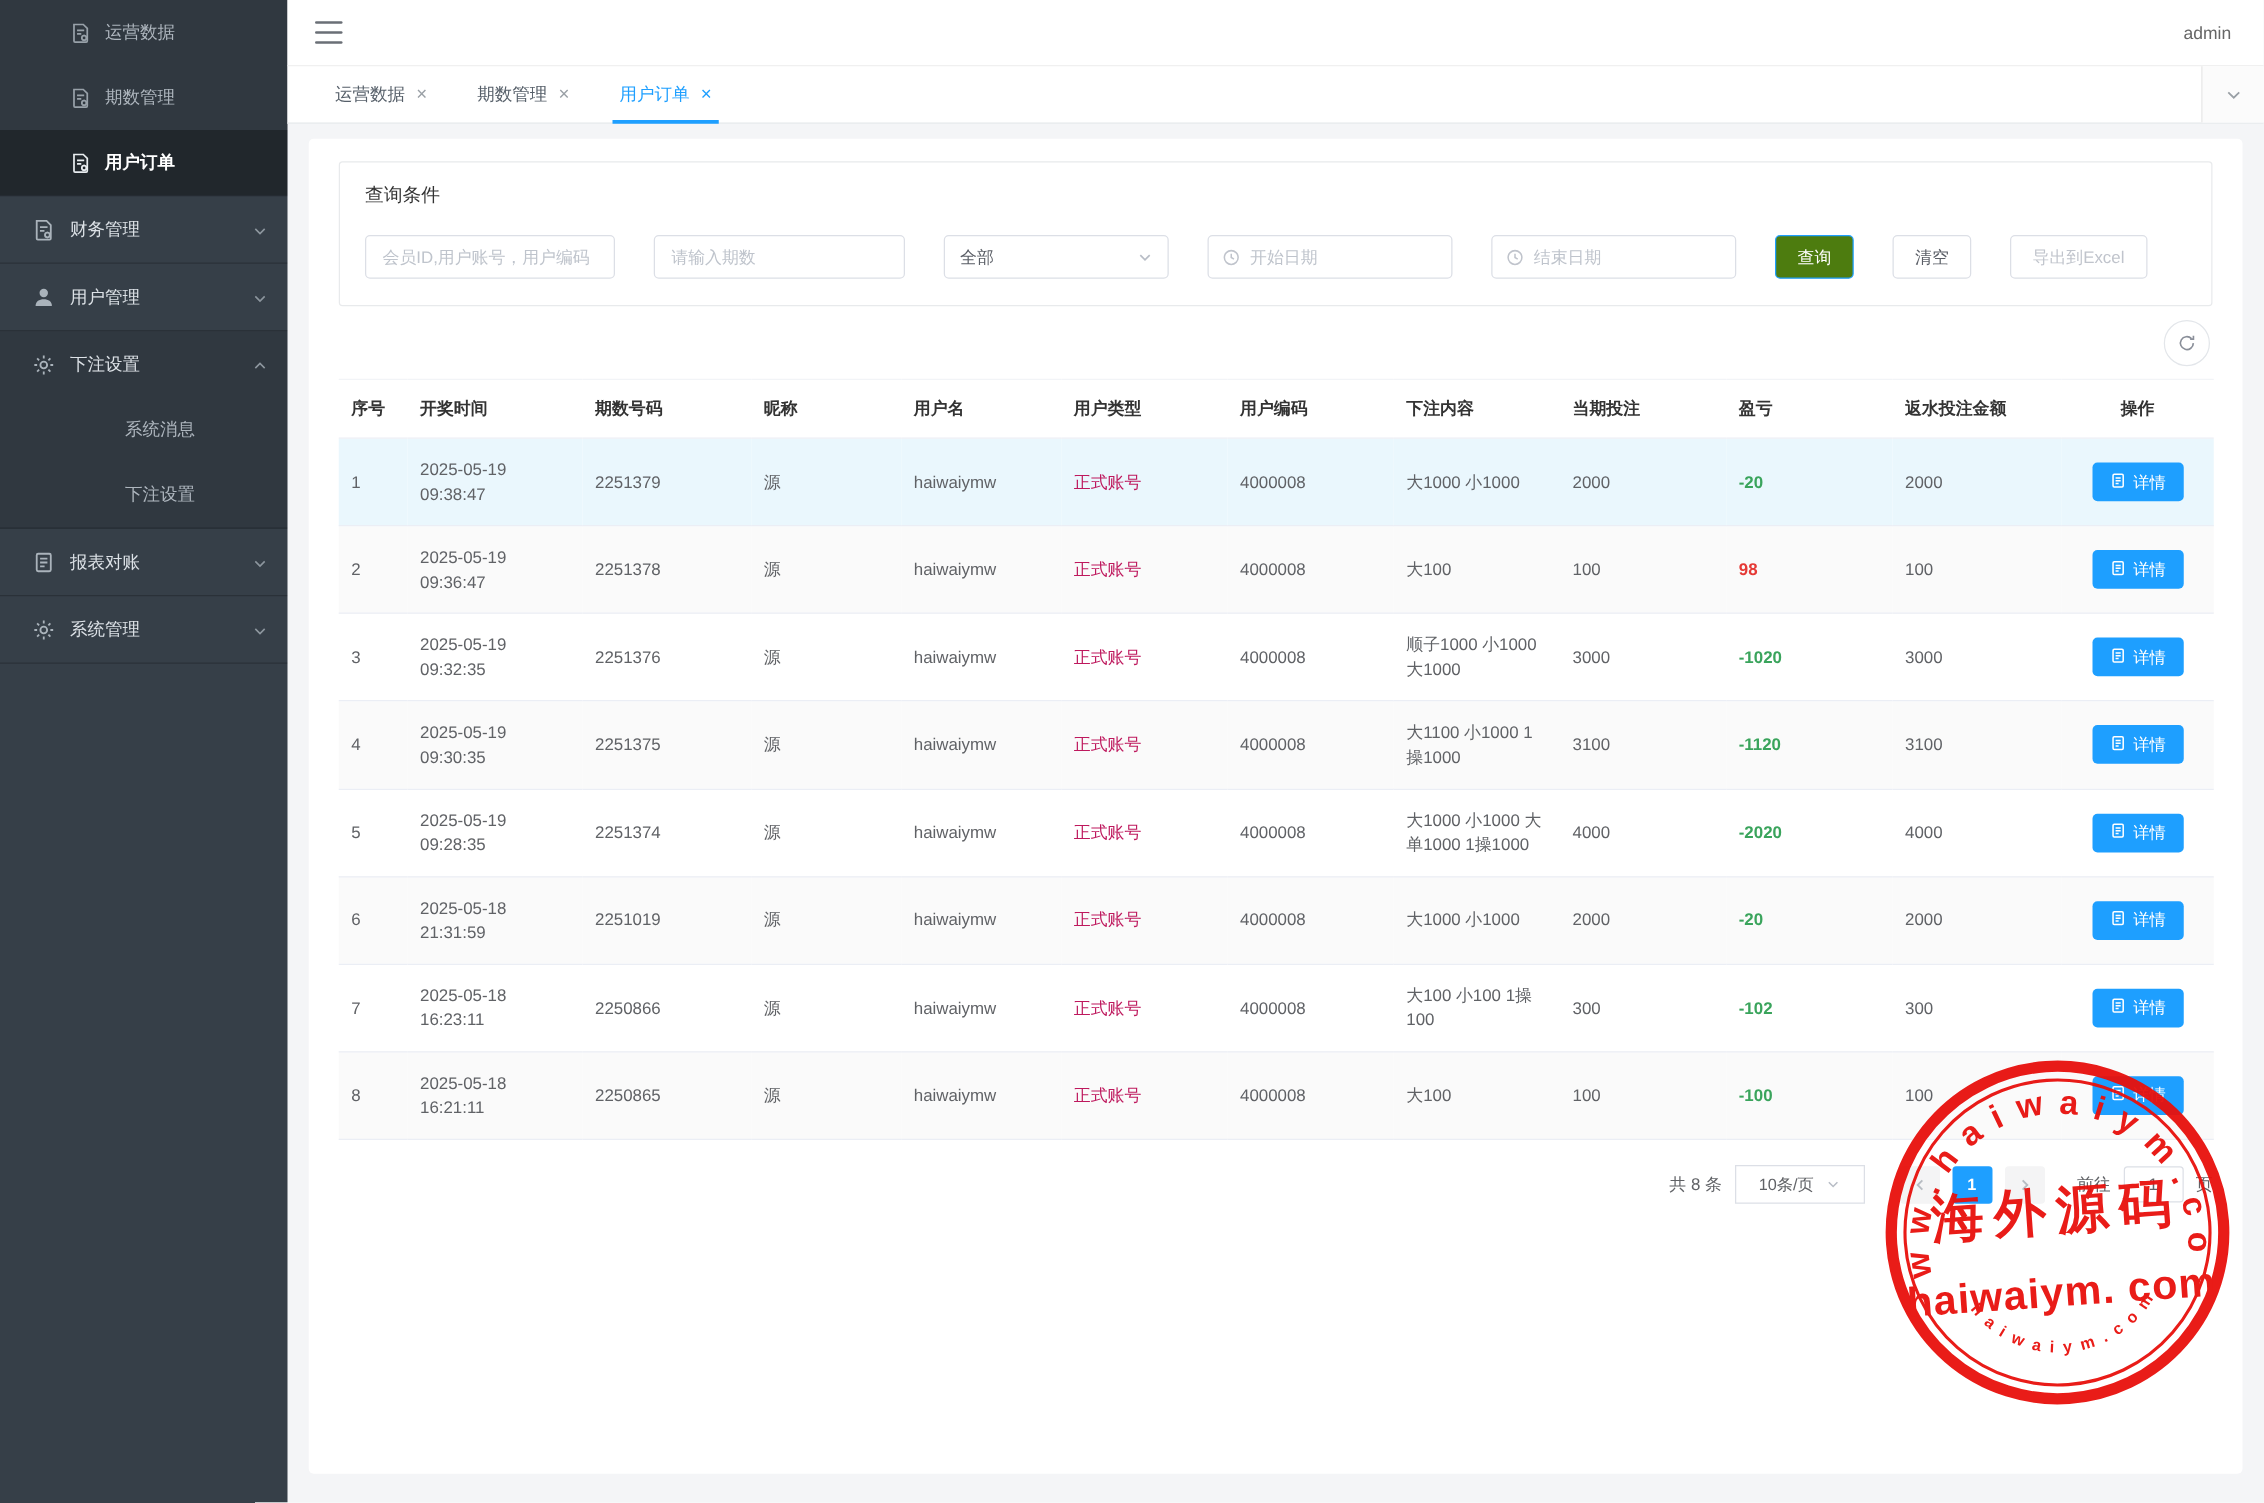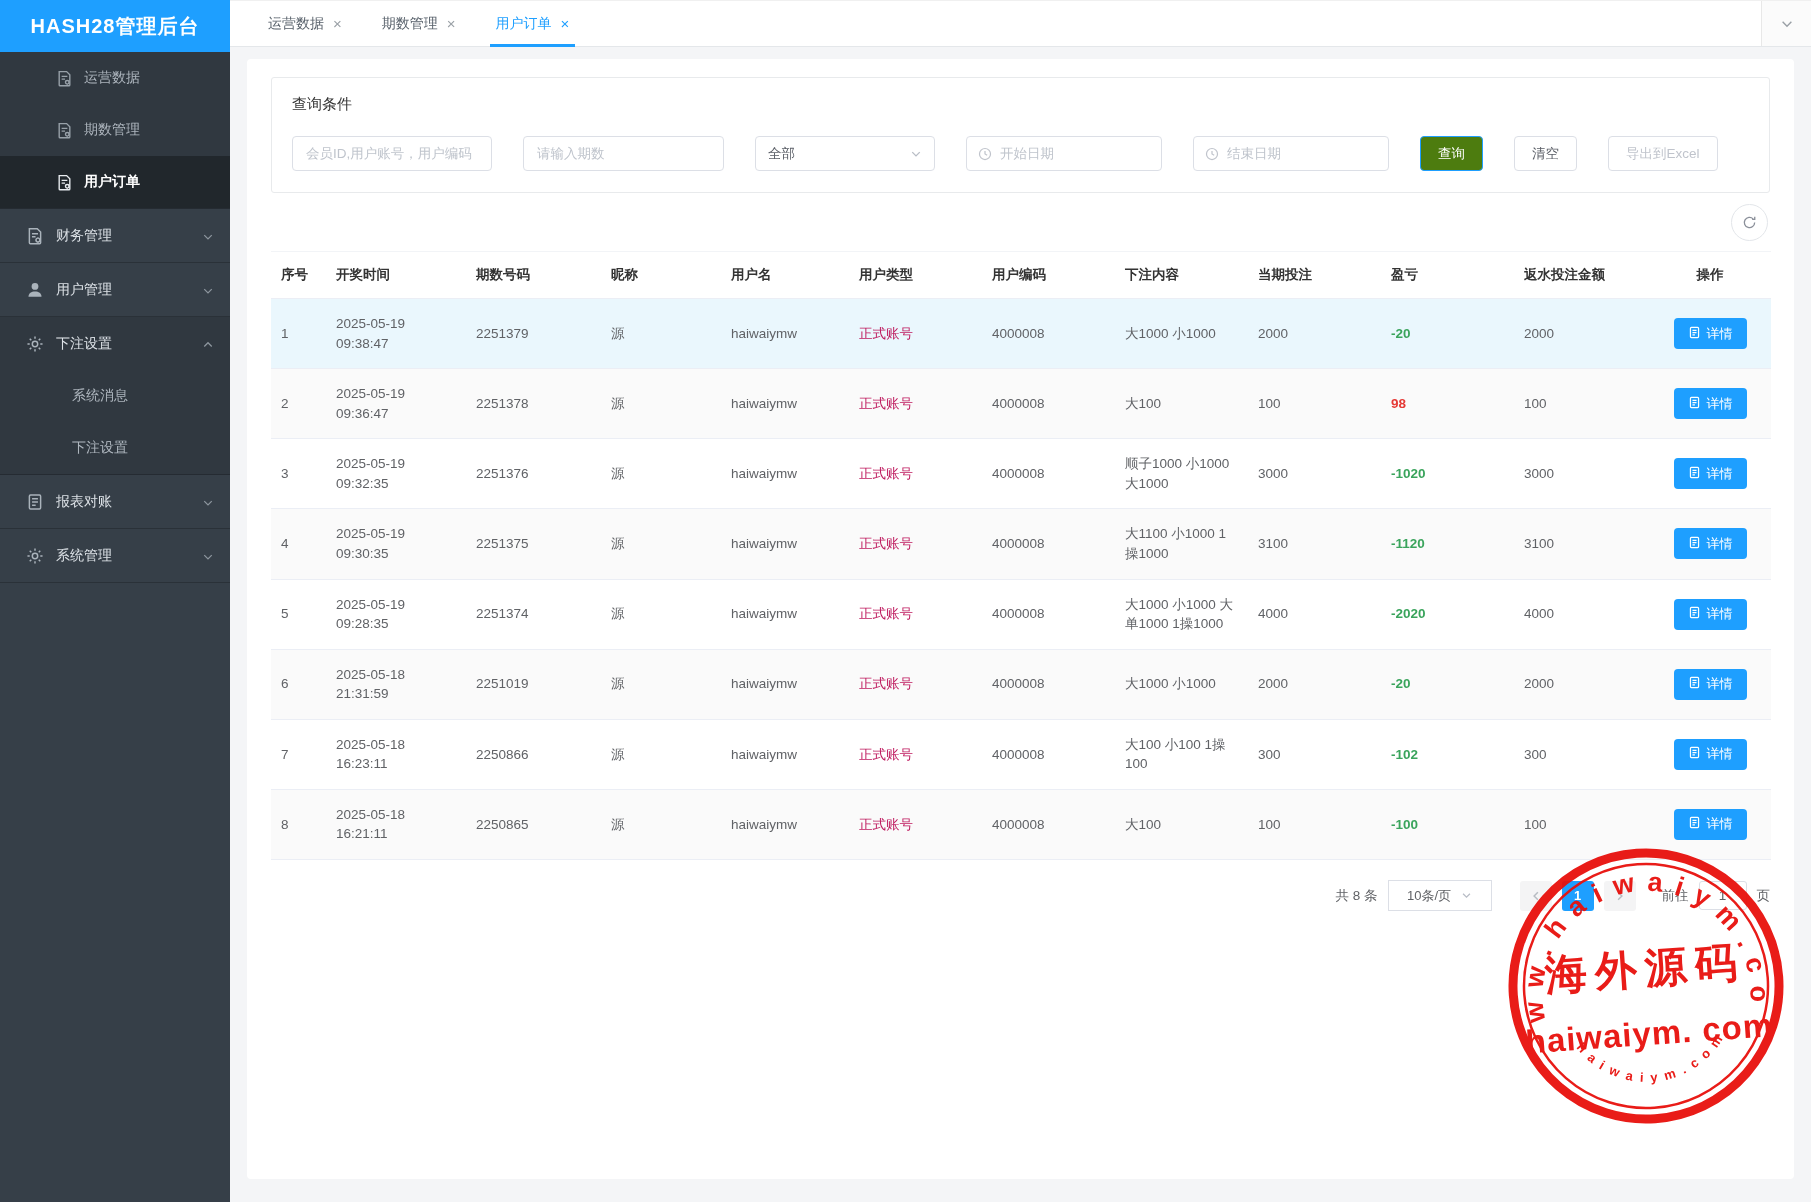--- a/index.html
+++ b/index.html
@@ -10,21 +10,21 @@
   .sidebar { width:230px; height:100%; background:#363f48; flex:none; display:flex; flex-direction:column; }
   .logo { height:52px; background:#1e9fff; color:#fff; font-size:20px; font-weight:bold; display:flex; align-items:center; justify-content:center; letter-spacing:1px; }
   .nav { flex:1; overflow:hidden; }
   .nav-section { border-bottom:1px solid rgba(0,0,0,.22); }
   .nav-section.expanded { background:rgba(0,0,0,.10); }
   .nav-group { height:53px; display:flex; align-items:center; padding:0 16px 0 26px; color:#dde2e7; font-size:14px; cursor:pointer; }
   .nav-group .nicon { width:18px; height:18px; margin-right:12px; color:#aab3bb; flex:none; }
   .nav-group .chev { margin-left:auto; width:12px; height:12px; color:#8d969e; }
   .nav-subitem { height:52px; display:flex; align-items:center; padding-left:56px; color:#aeb6be; font-size:14px; cursor:pointer; }
   .nav-subitem .nicon { width:17px; height:17px; margin-right:11px; color:#98a1a9; flex:none; }
-  .nav-subitem.noicon { padding-left:72px; }
+  .nav-subitem.noicon { padding-left:100px; }
   .nav-subitem.active { background:rgba(0,0,0,.30); color:#fff; font-weight:bold; }
   .nav-subitem.active .nicon { color:#e8ecef; }
 
   
   .main { flex:1; display:flex; flex-direction:column; min-width:0; }
   .topbar { height:52px; background:#fff; display:flex; align-items:center; padding:0 26px 0 22px; flex:none; }
   .hamburger { width:22px; height:18px; display:flex; flex-direction:column; justify-content:space-between; background:none; border:none; cursor:pointer; }
   .hamburger span { height:2px; background:#6a6f76; border-radius:1px; }
   .topbar .admin { margin-left:auto; font-size:14px; color:#666; cursor:pointer; }
 
@@ -86,21 +86,20 @@
 
   
   .stamp { position:absolute; right:24px; top:845px; width:282px; height:282px; z-index:40; pointer-events:none; transform:rotate(-4deg); opacity:.95; }
 </style>
 </head>
 <body>
 
 <div class="app">
 
   <aside class="sidebar">
-    <div class="logo">HASH28管理后台</div>
     <nav class="nav" id="sidebar-nav">
         <div class="nav-section expanded">
           <div class="nav-subitem">
             <span class="nicon"><svg viewBox="0 0 16 16" fill="none" stroke="currentColor" stroke-width="1.3">
                 <path d="M3 1.5h7l3 3V14a.8.8 0 0 1-.8.8H3.8A.8.8 0 0 1 3 14V1.5z"></path>
                 <path d="M5.3 6h5.4M5.3 8.6h3.2"></path>
                 <circle cx="10.6" cy="11.6" r="1.7"></circle>
                 <path d="M10.6 9.3v.6M10.6 13.3v.6M8.6 11.6h.6M12 11.6h.6" stroke-width="1.1"></path>
               </svg></span>
             <span>运营数据</span>
@@ -190,20 +189,28 @@
             <span class="chev"><svg viewBox="0 0 16 16" fill="none" stroke="currentColor" stroke-width="1.7">
                 <polyline points="3,5.5 8,10.5 13,5.5"></polyline>
               </svg></span>
           </div>
         </div>
       </nav>
   </aside>
 
   <div class="main">
 
+    <header class="topbar">
+      <button class="hamburger">
+          <span></span>
+          <span></span>
+          <span></span>
+        </button>
+      <span class="admin">admin</span>
+    </header>
 
     <div class="tabbar">
       <div class="tabs" id="tabs">
           <div class="tab">
             <span>运营数据</span>
             <span class="close">×</span>
           </div>
           <div class="tab">
             <span>期数管理</span>
             <span class="close">×</span>

